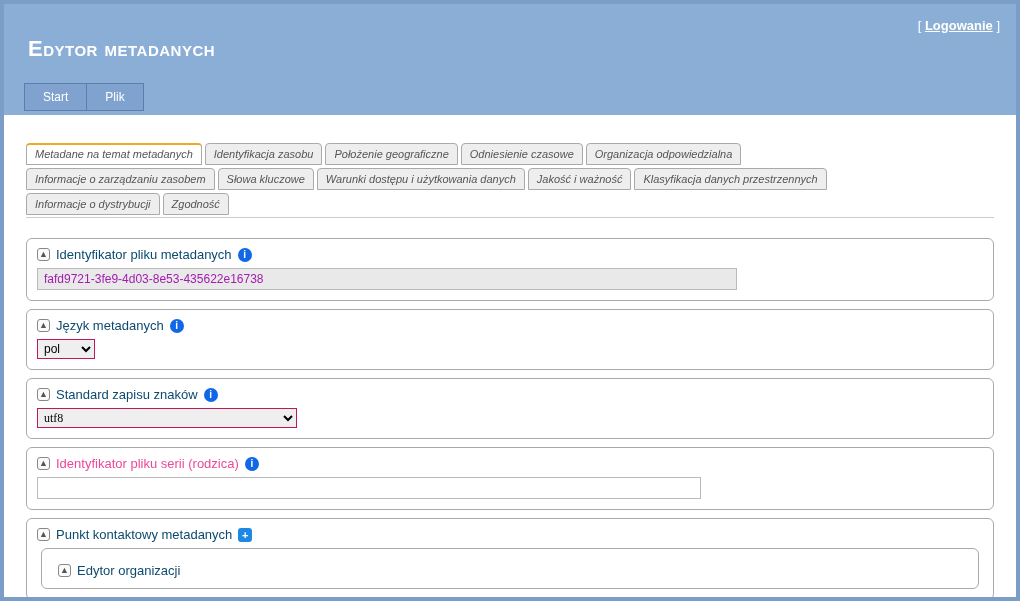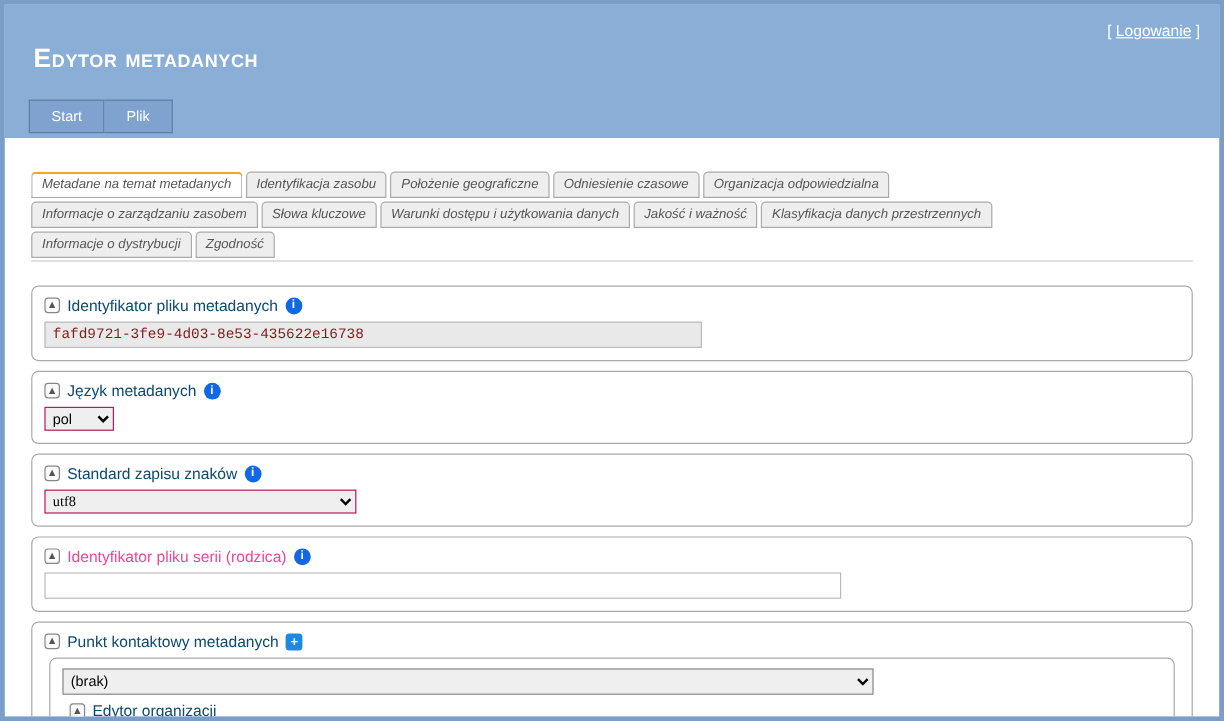--- a/index.html
+++ b/index.html
@@ -30,21 +30,21 @@
     padding: 32px 0 0 24px;
     letter-spacing: 0.5px;
   }
   .login-link {
     position: absolute;
     top: 14px;
     right: 16px;
     color: #fff;
     font-size: 13px;
   }
-  .login-link a { color:#fff; text-decoration: underline; cursor:pointer; }
+  .login-link a { color:#fff; text-decoration: underline; cursor:pointer;font-weight:bold; }
   .menubar {
     position: absolute;
     left: 20px;
     bottom: 4px;
     display: flex;
   }
   .menubar .menu-item {
     border: 1px solid #5b7fa8;
     background: #7fa3ce;
     color: #fff;
@@ -121,27 +121,26 @@
     cursor: default;
   }
   .add-icon {
     width: 14px; height:14px; border-radius:3px;
     background:#1e88e5; color:#fff;
     font-size:11px; font-weight:bold;
     display:flex; align-items:center; justify-content:center;
     cursor:pointer;
   }
   .readonly-input {
-    width: 548px;
+    width: 700px;
     border: 1px solid #bbb;
     background: #e9e9e9;
-    color: #7f1d1d;
+    color: #a21caf;
     padding: 3px 6px;
     font-size: 12px;
-    font-family: Liberation Mono, monospace;
   }
   .text-input {
     width: 664px;
     border: 1px solid #bbb;
     background: #fff;
     padding: 3px 6px;
     font-size: 12px;
   }
   select.small {
     border: 1px solid #be185d;
@@ -244,23 +243,20 @@
       </div>
 
       <div class="fieldbox">
         <div class="fieldbox-header">
           <div class="collapse-btn">▲</div>
           <span class="field-label">Punkt kontaktowy metadanych</span>
           <div class="add-icon">+</div>
         </div>
 
         <div class="nested">
-          <select class="wide">
-            <option>(brak)</option>
-          </select>
           <div class="nested2">
             <div class="fieldbox-header" style="margin-left:6px;">
               <div class="collapse-btn">▲</div>
               <span class="field-label">Edytor organizacji</span>
             </div>
           </div>
         </div>
       </div>
 
     </div>

